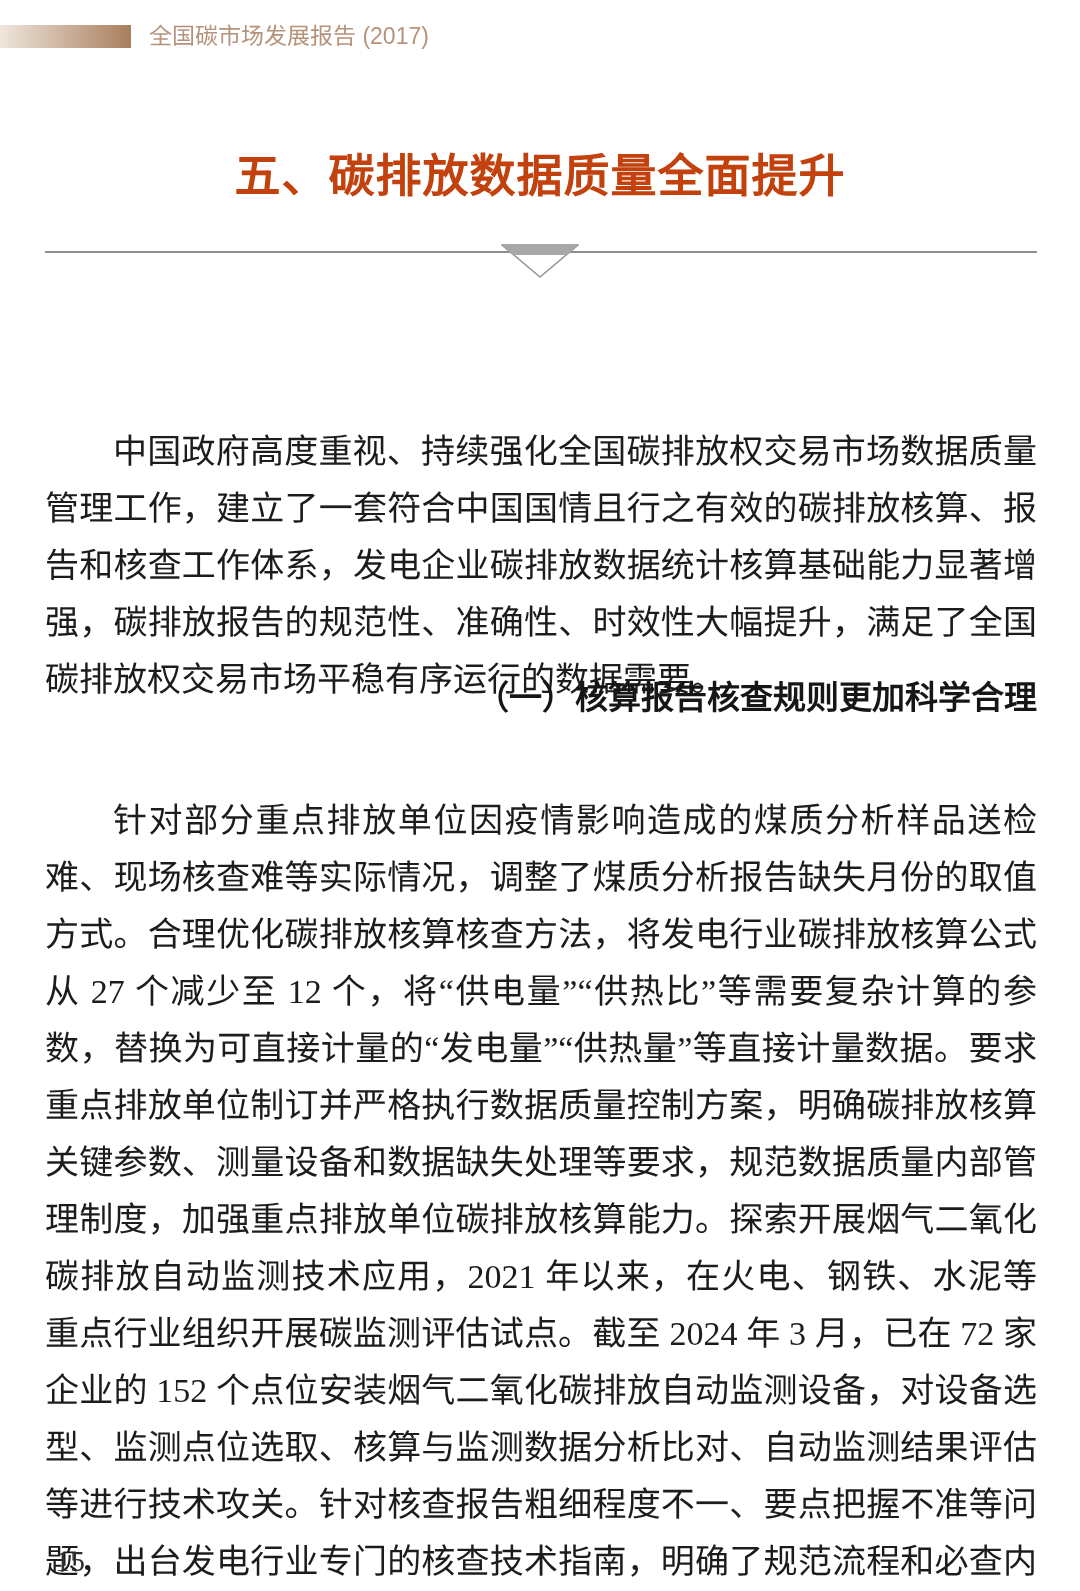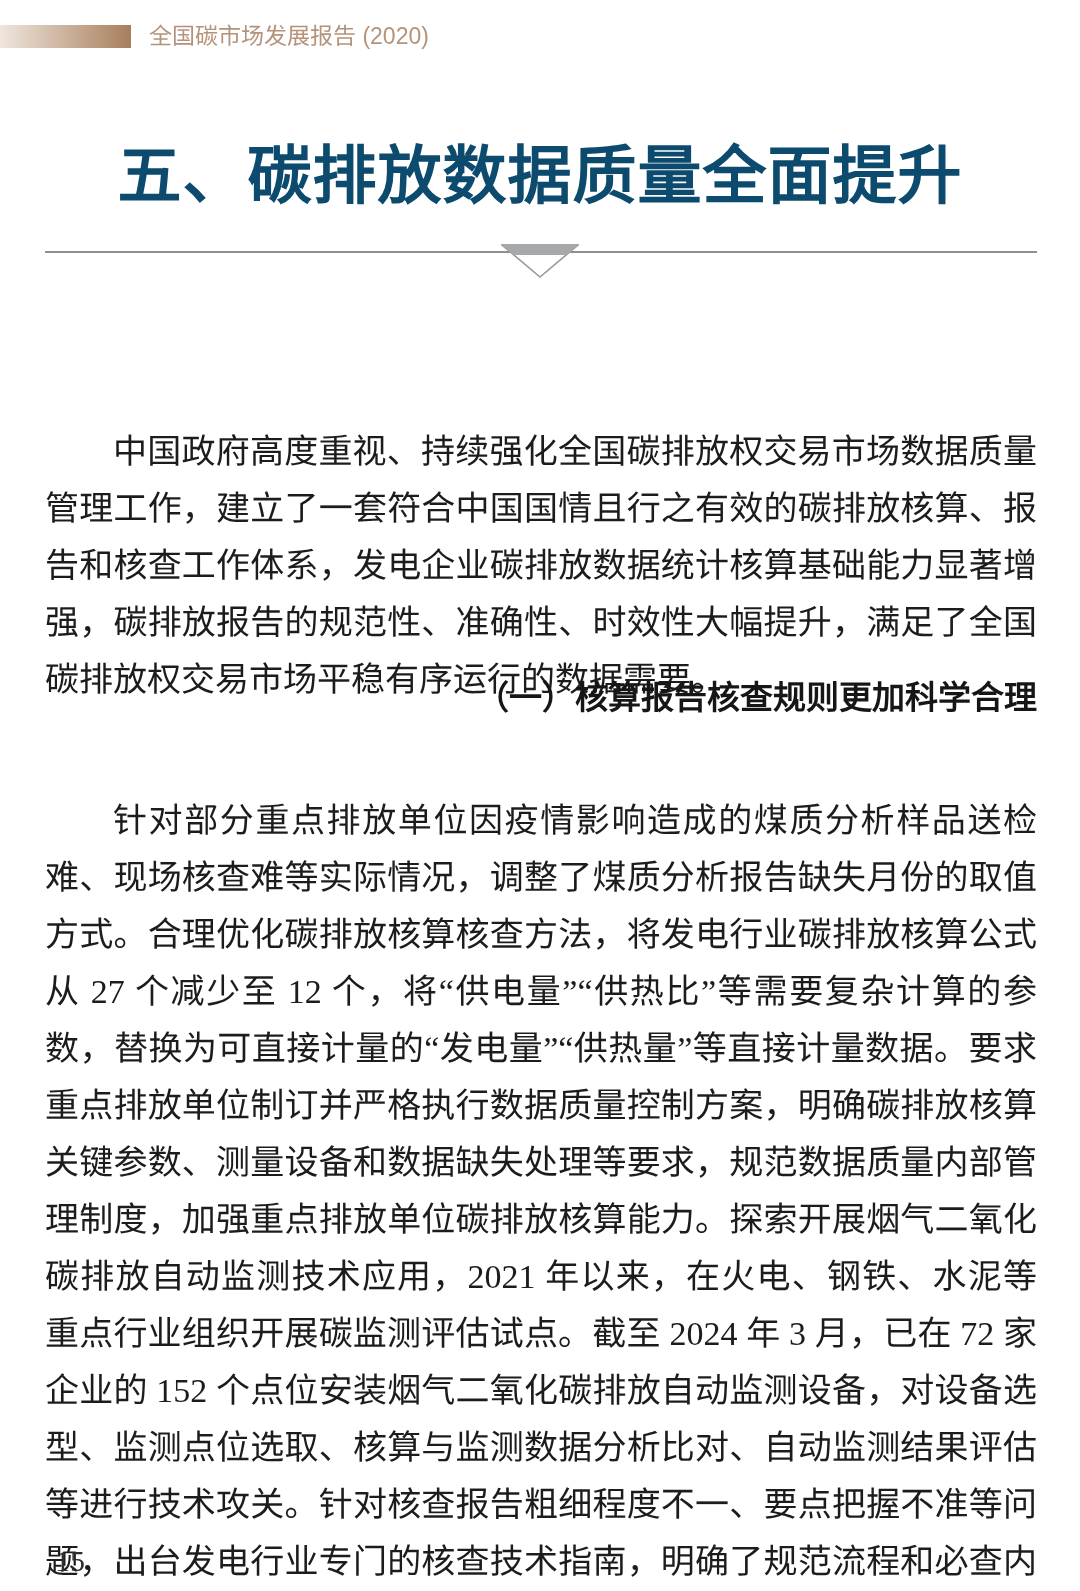--- a/index.html
+++ b/index.html
@@ -33,24 +33,24 @@
   }
 
   
   .doc-title {
     position: absolute;
     left: 0; top: 140px;
     width: 100%;
     text-align: center;
     font-family: "Liberation Serif", serif;
     font-weight: bold;
-    font-size: 64px;
+    font-size: 46px;
     line-height: 74px;
     letter-spacing: 1px;
-    color: #0c4a6e;
+    color: #c2410c;
   }
 
   
   .divider {
     position: absolute;
     left: 45px; right: 43px;
     top: 251px;
     border-top: 2px solid #8d8f91;
   }
   .divider-triangle {
@@ -95,21 +95,21 @@
     font-family: "Liberation Serif", serif;
   }
 </style>
 </head>
 <body>
 
 <div class="page">
 
   <header class="page-header">
     <span class="header-bar"></span>
-    <span class="header-title">全国碳市场发展报告 (2020)</span>
+    <span class="header-title">全国碳市场发展报告 (2017)</span>
   </header>
 
   <h1 class="doc-title">五、碳排放数据质量全面提升</h1>
 
   <div class="divider"></div>
 
   <svg class="divider-triangle" viewBox="0 0 78 35" xmlns="http://www.w3.org/2000/svg">
     <polygon points="1,1 77,1 39,33" fill="#ffffff" stroke="#98999b" stroke-width="1.6"></polygon>
     <polygon points="0,0 78,0 65.5,11 12.5,11" fill="#a6a8aa"></polygon>
   </svg>

